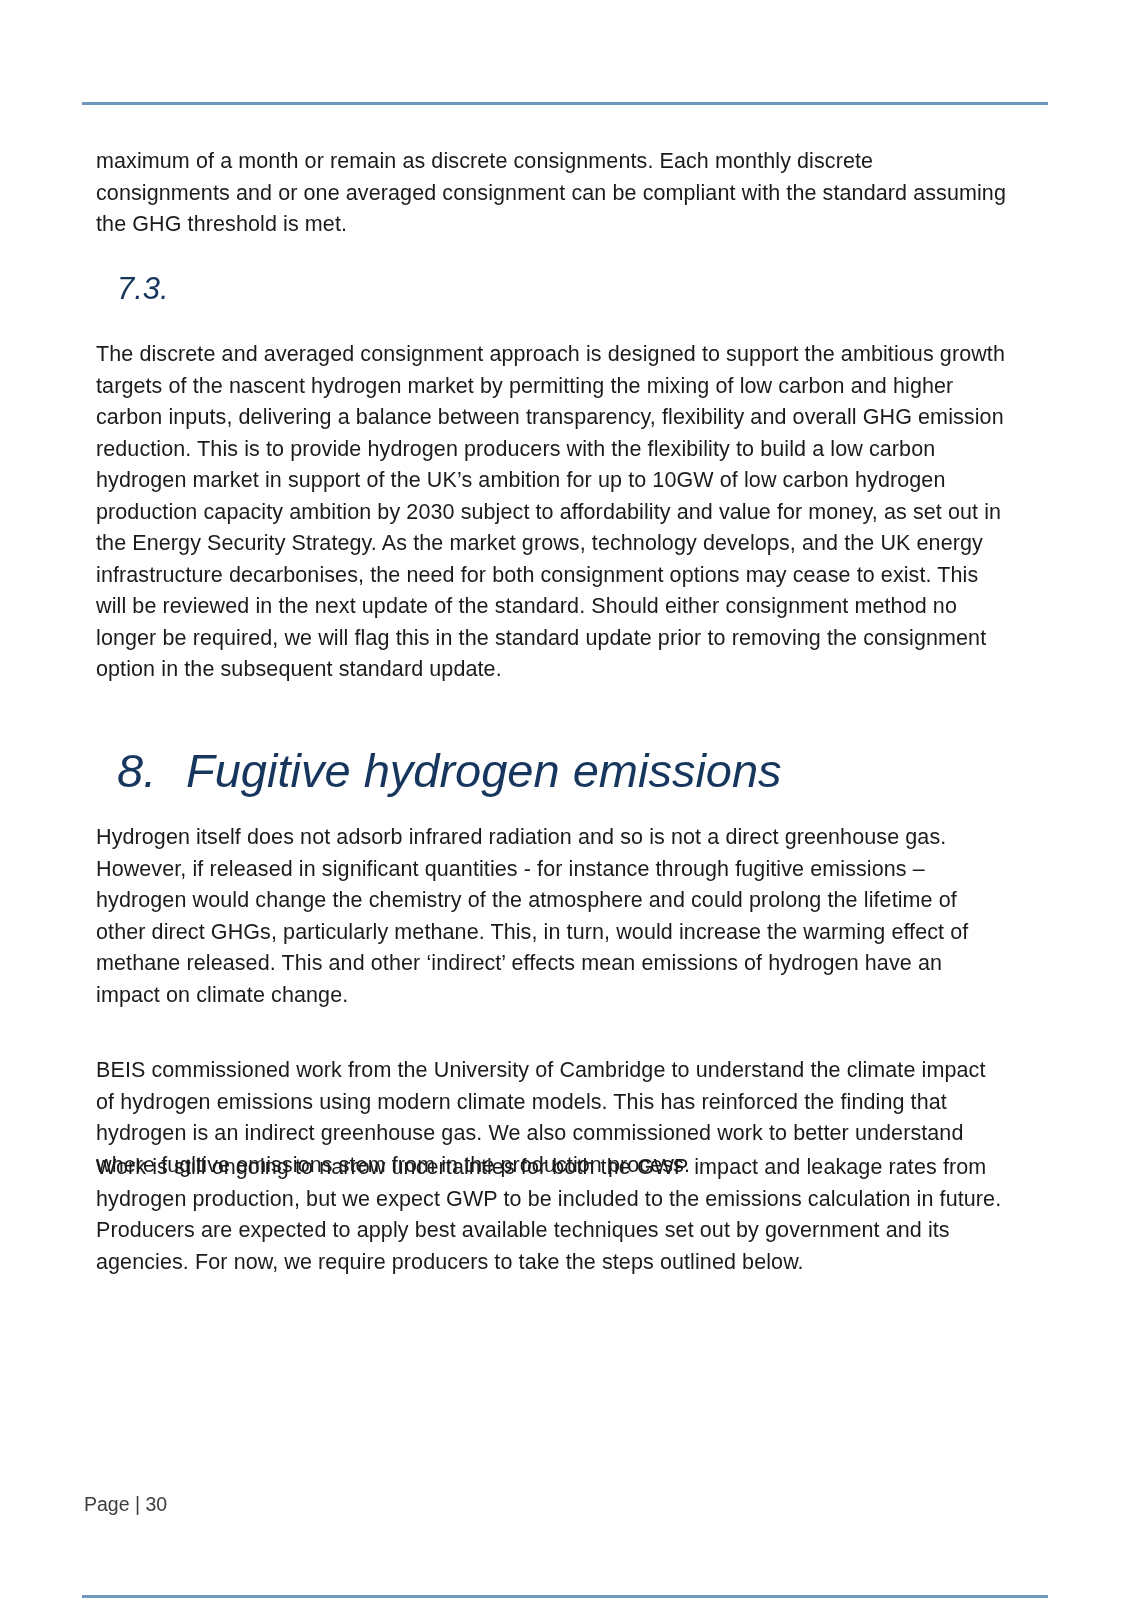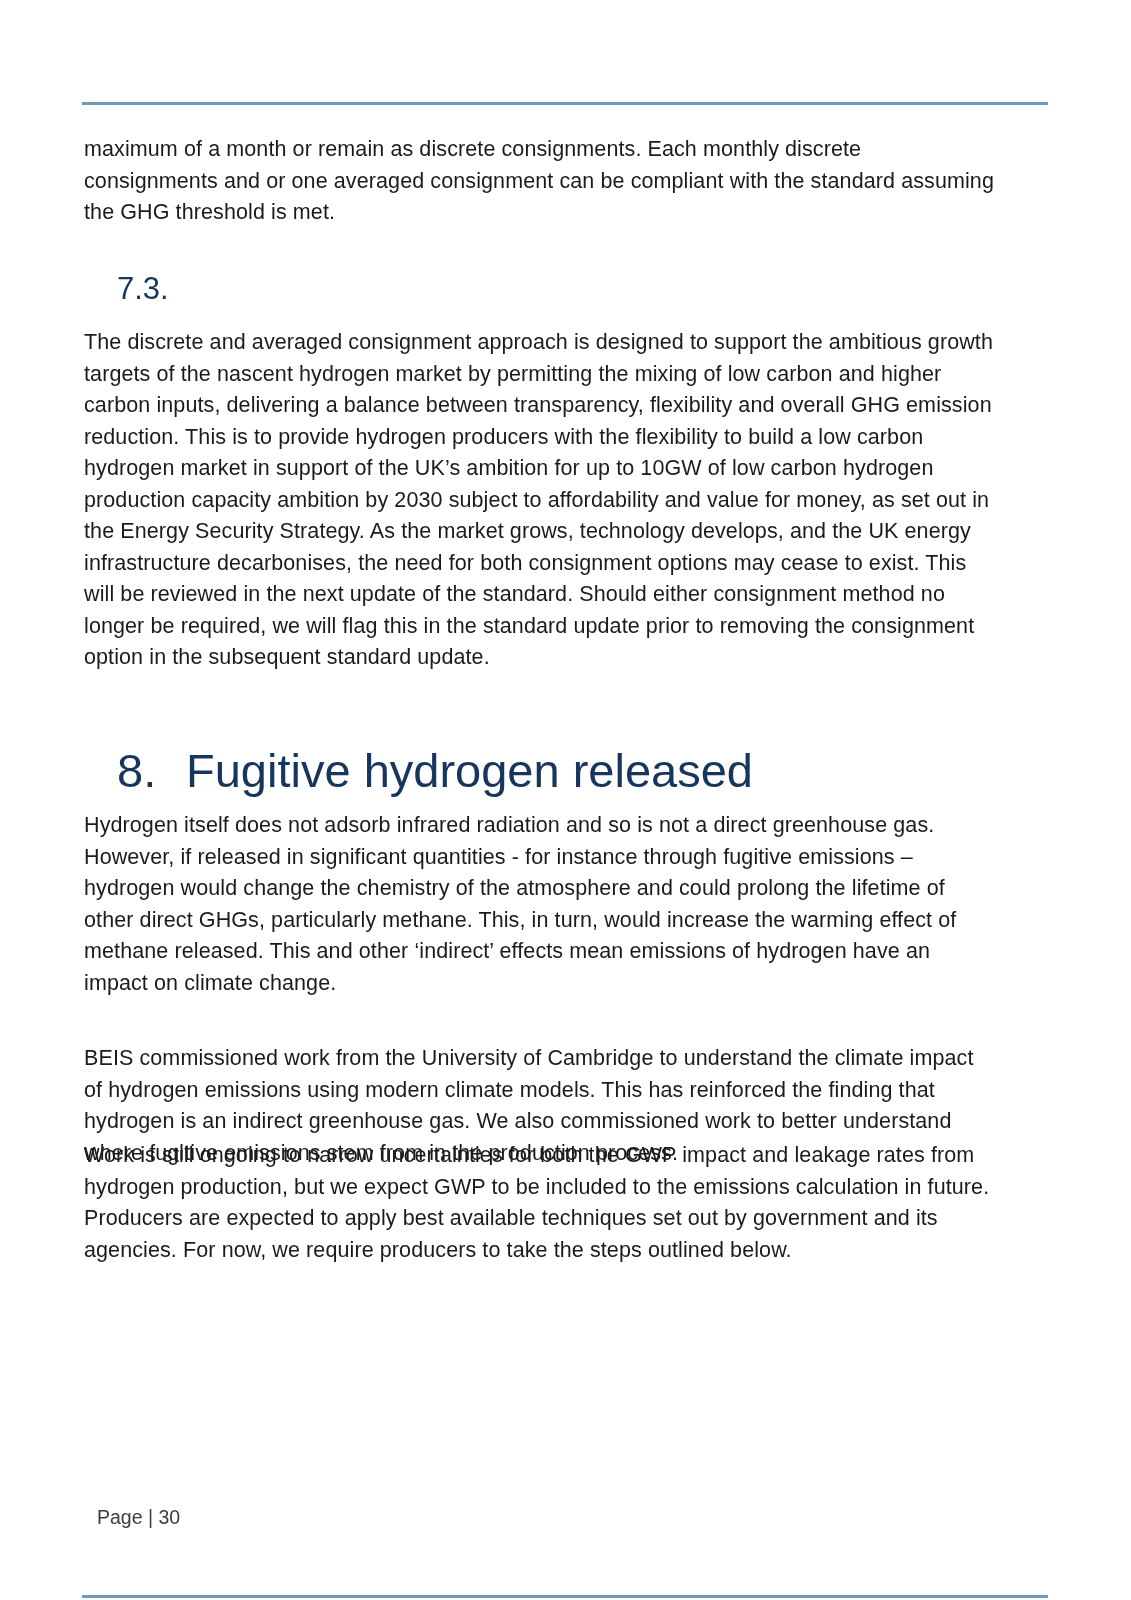--- a/index.html
+++ b/index.html
@@ -24,51 +24,52 @@
     left: 82px;
     width: 966px;
     height: 3px;
     background: var(--rule-color);
   }
   .rule-top { top: 102px; }
   .rule-bottom { top: 1595px; }
   .para {
     position: absolute;
     left: 84px;
-    margin: 0;
+    margin: 12px;
     font-size: 21.5px;
     line-height: 31.5px;
     color: var(--body-color);
     white-space: pre;
     letter-spacing: 0.1px;
   }
   .heading {
     position: absolute;
     left: 117px;
     margin: 0;
     display: flex;
     align-items: baseline;
     color: var(--heading-color);
     font-weight: 400;
+    font-style: italic;
   }
   .heading-sub {
     font-size: 31px;
     line-height: 37px;
   }
   .heading-sub .heading-num { width: 68px; flex: 0 0 68px; }
   .heading-main {
     font-size: 47px;
     line-height: 56px;
   }
   .heading-main .heading-num { width: 69px; flex: 0 0 69px; }
   .footer-text {
     position: absolute;
     left: 84px;
     top: 1493px;
-    margin: 13px;
+    margin: 0;
     font-size: 19.5px;
     line-height: 23px;
     color: var(--footer-color);
   }
 </style>
 </head>
 <body>
 
 <div class="page" style="--rule-color: #6e99bd; --heading-color: #17365d; --body-color: #1b1b1b; --footer-color: #3d3d3d;">
 
@@ -89,21 +90,21 @@
 hydrogen market in support of the UK’s ambition for up to 10GW of low carbon hydrogen
 production capacity ambition by 2030 subject to affordability and value for money, as set out in
 the Energy Security Strategy. As the market grows, technology develops, and the UK energy
 infrastructure decarbonises, the need for both consignment options may cease to exist. This
 will be reviewed in the next update of the standard. Should either consignment method no
 longer be required, we will flag this in the standard update prior to removing the consignment
 option in the subsequent standard update.</p>
 
   <h1 class="heading heading-main" style="top:743px">
     <span class="heading-num">8.</span>
-    <span class="heading-title">Fugitive hydrogen released</span>
+    <span class="heading-title">Fugitive hydrogen emissions</span>
   </h1>
 
   <p class="para" style="top:810px">Hydrogen itself does not adsorb infrared radiation and so is not a direct greenhouse gas.
 However, if released in significant quantities - for instance through fugitive emissions –
 hydrogen would change the chemistry of the atmosphere and could prolong the lifetime of
 other direct GHGs, particularly methane. This, in turn, would increase the warming effect of
 methane released. This and other ‘indirect’ effects mean emissions of hydrogen have an
 impact on climate change.</p>
 
   <p class="para" style="top:1043px">BEIS commissioned work from the University of Cambridge to understand the climate impact

